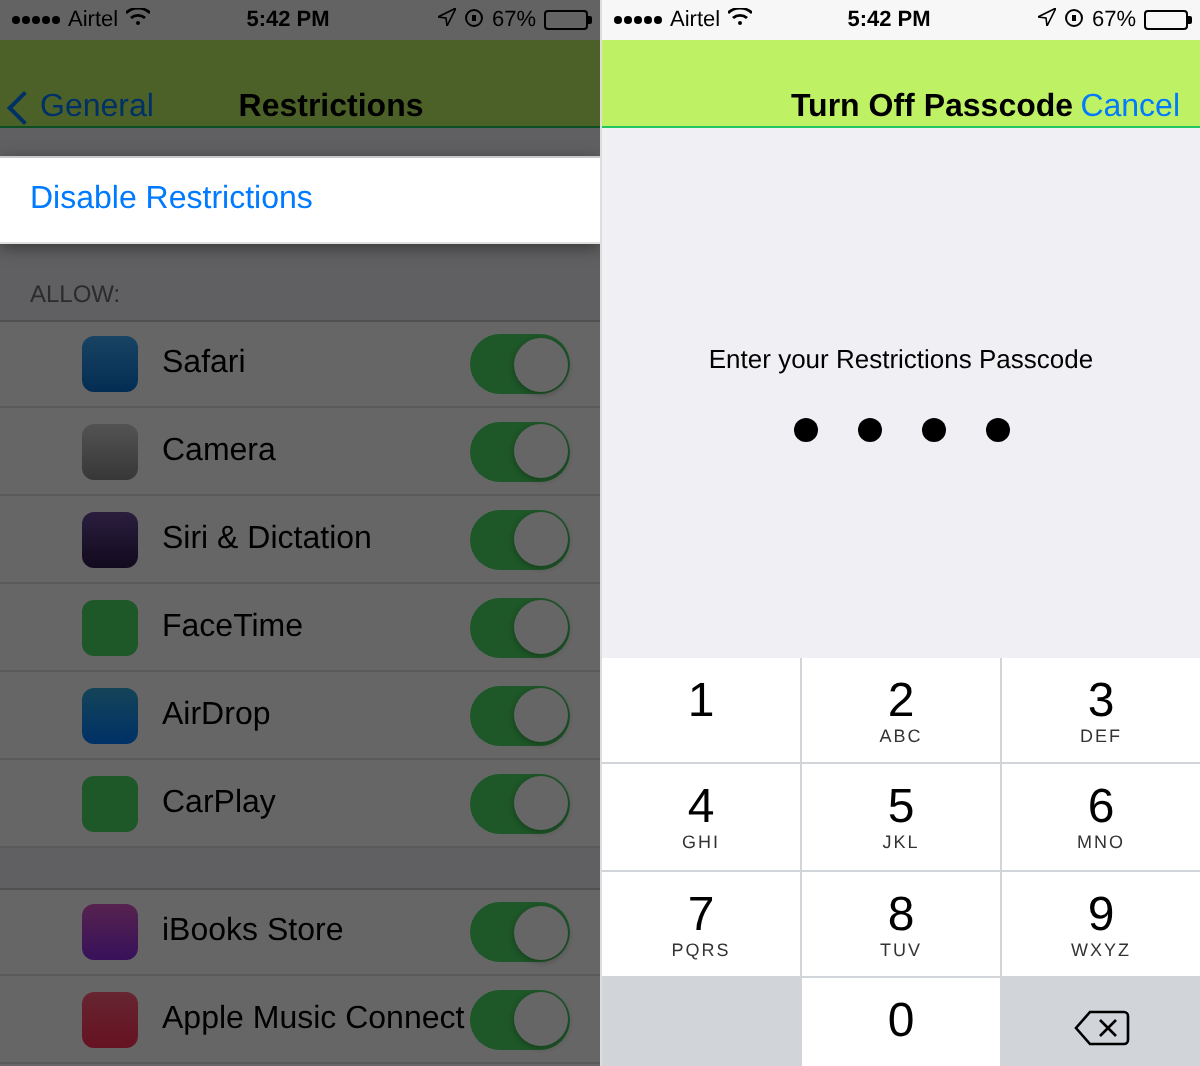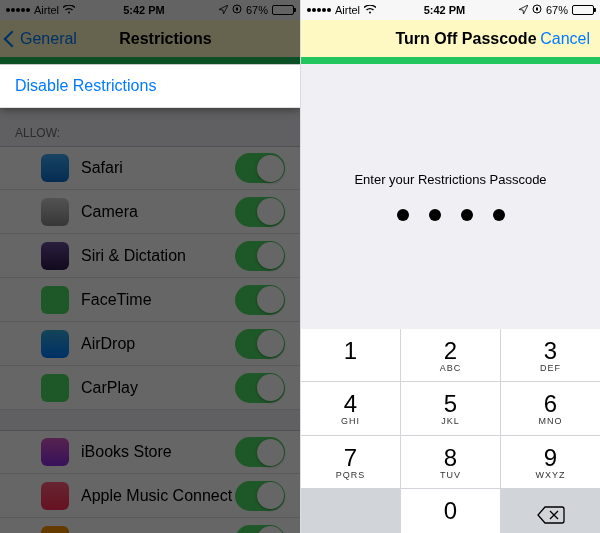--- a/index.html
+++ b/index.html
@@ -12,29 +12,29 @@
 .statusbar { height: 20px; display: flex; align-items: center; justify-content: space-between; padding: 0 6px; font-size: 11px; font-weight: 500; color: #000; background: #f7f7f7; }
 .sb-left, .sb-right { display: flex; align-items: center; gap: 4px; }
 .sb-center { position: absolute; left: 0; right: 12px; text-align: center; font-weight: 700; font-size: 11px; pointer-events: none; }
 .sig-dots { display: flex; gap: 1px; }
 .sig-dots span { width: 4px; height: 4px; border-radius: 50%; background: #000; display: inline-block; }
 .battery { width: 22px; height: 10px; border: 1px solid #000; border-radius: 2px; position: relative; }
 .battery::after { content: ""; position: absolute; right: -3px; top: 2px; width: 2px; height: 4px; background: #000; border-radius: 0 1px 1px 0; }
 .battery-fill { height: 100%; background: #000; }
 
 
-.navbar { height: 44px; background: #fef9c3; border-bottom: 7px solid #22c55e; display: flex; align-items: center; justify-content: center; position: relative; }
+.navbar { height: 44px; background: #bef264; border-bottom: 1px solid #22c55e; display: flex; align-items: flex-end; justify-content: center; position: relative; }
 .nav-title { font-size: 16px; font-weight: 600; margin-left: 31px; }
 .nav-back { position: absolute; left: 6px; display: flex; align-items: center; color: #007aff; font-size: 16px; }
 .nav-cancel { position: absolute; right: 10px; color: #007aff; font-size: 16px; }
 .chev { width: 12px; height: 12px; border-left: 2px solid #007aff; border-bottom: 2px solid #007aff; transform: rotate(45deg); margin-right: 2px; }
 
 
 .left-scroll { height: calc(100% - 64px); overflow: hidden; }
-.cell-top { background: #fff; height: 44px; display: flex; align-items: center; padding: 0 15px; font-size: 16px; color: #007aff; border-top: 1px solid #c8c7cc; border-bottom: 1px solid #c8c7cc; margin-top: 0; }
+.cell-top { background: #fff; height: 44px; display: flex; align-items: center; padding: 0 15px; font-size: 16px; color: #007aff; border-top: 1px solid #c8c7cc; border-bottom: 1px solid #c8c7cc; margin-top: 14px; }
 .section-header { font-size: 12px; color: #6d6d72; padding: 18px 15px 6px; text-transform: uppercase; }
 .cell { background: #fff; height: 44px; display: flex; align-items: center; padding: 0 15px; font-size: 16px; border-bottom: 1px solid #e0e0e0; justify-content: space-between; }
 .cell:first-of-type { border-top: 1px solid #c8c7cc; }
 .cell-left { display: flex; align-items: center; gap: 12px; padding-left: 26px; }
 .app-icon { width: 28px; height: 28px; border-radius: 6px; display: flex; align-items: center; justify-content: center; font-size: 14px; color: #fff; }
 .ic-safari { background: linear-gradient(#3fa9f5,#0a6fd1); }
 .ic-camera { background: linear-gradient(#cfcfcf,#8a8a8a); }
 .ic-siri { background: linear-gradient(#6a4b9b,#2d1a4a); }
 .ic-facetime { background: #4cd964; }
 .ic-airdrop { background: linear-gradient(#34aadc,#007aff); }

